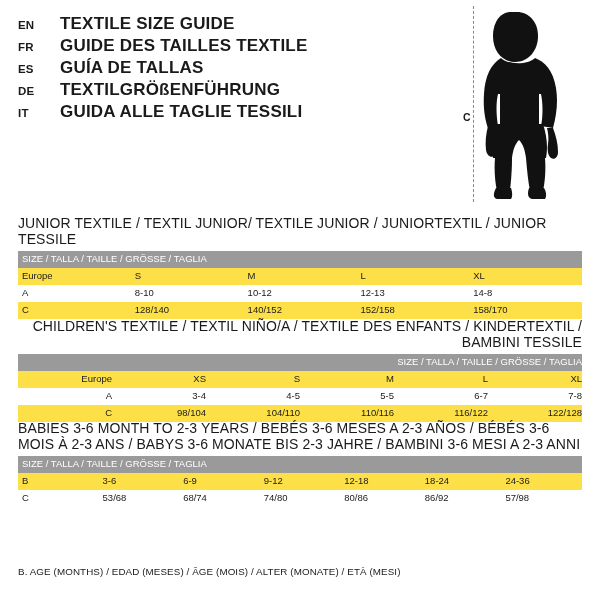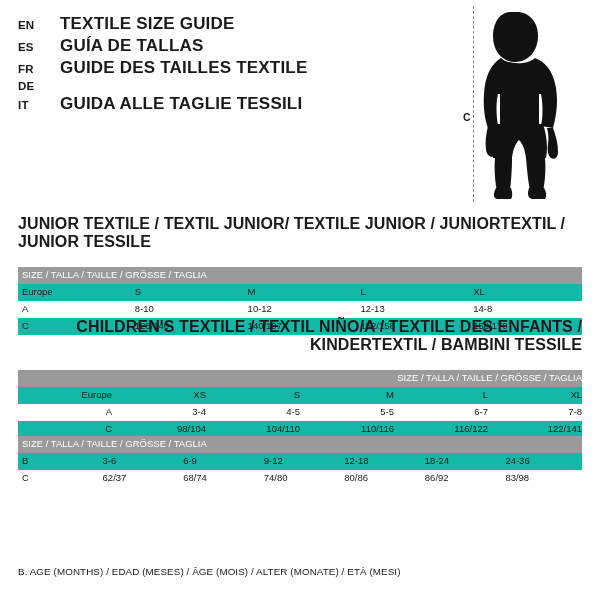--- a/index.html
+++ b/index.html
@@ -76,46 +76,45 @@
     top: 2px;
   }
 
   
   .section {
     position: absolute;
     left: 18px;
     width: 564px;
   }
   .section-title {
-    font-size: 16px;
-    font-weight: bold;
+    font-size: 14px;
+    font-weight: normal;
     margin-bottom: 4px;
     letter-spacing: 0.1px;
   }
   .size-table {
     width: 100%;
     border-collapse: collapse;
     table-layout: fixed;
-    margin-top: 16px;
   }
   .size-table td {
     font-size: 9.5px;
     padding: 3px 0 3px 4px;
     vertical-align: middle;
     line-height: 1.15;
   }
   .row-head td {
     background: #9a9a9a;
     color: #ffffff;
     font-size: 9.5px;
     font-weight: normal;
     padding: 3px 0 3px 4px;
   }
   .row-shaded td {
-    background: #14b8a6;
+    background: #fde047;
   }
   .row-plain td {
     background: #ffffff;
   }
   .col-label {
     width: 88px;
   }
 
   
   .footnotes {
@@ -134,29 +133,30 @@
 <body>
 
 <div class="page">
 
   <div class="header">
     <div class="header-row">
       <div class="header-lang">EN</div>
       <div class="header-title">TEXTILE SIZE GUIDE</div>
     </div>
     <div class="header-row">
+      <div class="header-lang">FR</div>
+      <div class="header-title">GUIDE DES TAILLES TEXTILE</div>
+    </div>
+    <div class="header-row">
       <div class="header-lang">ES</div>
       <div class="header-title">GUÍA DE TALLAS</div>
     </div>
     <div class="header-row">
-      <div class="header-lang">FR</div>
-      <div class="header-title">GUIDE DES TAILLES TEXTILE</div>
-    </div>
-    <div class="header-row">
       <div class="header-lang">DE</div>
+      <div class="header-title">TEXTILGRÖßENFÜHRUNG</div>
     </div>
     <div class="header-row">
       <div class="header-lang">IT</div>
       <div class="header-title">GUIDA ALLE TAGLIE TESSILI</div>
     </div>
   </div>
 
   <div class="figure-wrap">
     <div class="dashed-line"></div>
     <div class="c-label">C</div>
@@ -200,21 +200,21 @@
       <tr class="row-plain">
         <td class="col-label">A</td>
         <td>8-10</td>
         <td>10-12</td>
         <td>12-13</td>
         <td>14-8</td>
       </tr>
       <tr class="row-shaded">
         <td class="col-label">C</td>
         <td>128/140</td>
-        <td>140/197</td>
+        <td>140/152</td>
         <td>152/158</td>
         <td>158/170</td>
       </tr>
     </tbody>
       </table>
   </div>
 
   <div class="section" style="top: 318px; text-align: right;">
     <div class="section-title">CHILDREN'S TEXTILE / TEXTIL NIÑO/A / TEXTILE DES ENFANTS / KINDERTEXTIL / BAMBINI TESSILE</div>
     <table class="size-table">
@@ -237,49 +237,50 @@
         <td>5-5</td>
         <td>6-7</td>
         <td>7-8</td>
       </tr>
       <tr class="row-shaded">
         <td class="col-label">C</td>
         <td>98/104</td>
         <td>104/110</td>
         <td>110/116</td>
         <td>116/122</td>
-        <td>122/141</td>
+        <td>122/128</td>
       </tr>
     </tbody>
       </table>
   </div>
 
   <div class="section" style="top: 420px;">
+    <div class="section-title">BABIES 3-6 MONTH TO 2-3 YEARS / BEBÉS 3-6 MESES A 2-3 AÑOS / BÉBÉS 3-6 MOIS À 2-3 ANS / BABYS 3-6 MONATE BIS 2-3 JAHRE / BAMBINI 3-6 MESI A 2-3 ANNI</div>
     <table class="size-table">
       <tbody>
           <tr class="row-head">
         <td colspan="7">SIZE / TALLA / TAILLE / GRÖSSE / TAGLIA</td>
       </tr>
       <tr class="row-shaded">
         <td class="col-label">B</td>
         <td>3-6</td>
         <td>6-9</td>
         <td>9-12</td>
         <td>12-18</td>
         <td>18-24</td>
         <td>24-36</td>
       </tr>
       <tr class="row-plain">
         <td class="col-label">C</td>
-        <td>62/37</td>
+        <td>53/68</td>
         <td>68/74</td>
         <td>74/80</td>
         <td>80/86</td>
         <td>86/92</td>
-        <td>83/98</td>
+        <td>57/98</td>
       </tr>
     </tbody>
       </table>
   </div>
 
   <div class="footnotes">
     <div class="footnote">B. AGE (MONTHS) / EDAD (MESES) / ÂGE (MOIS) / ALTER (MONATE) / ETÀ (MESI)</div>
   </div>
 
 </div>

